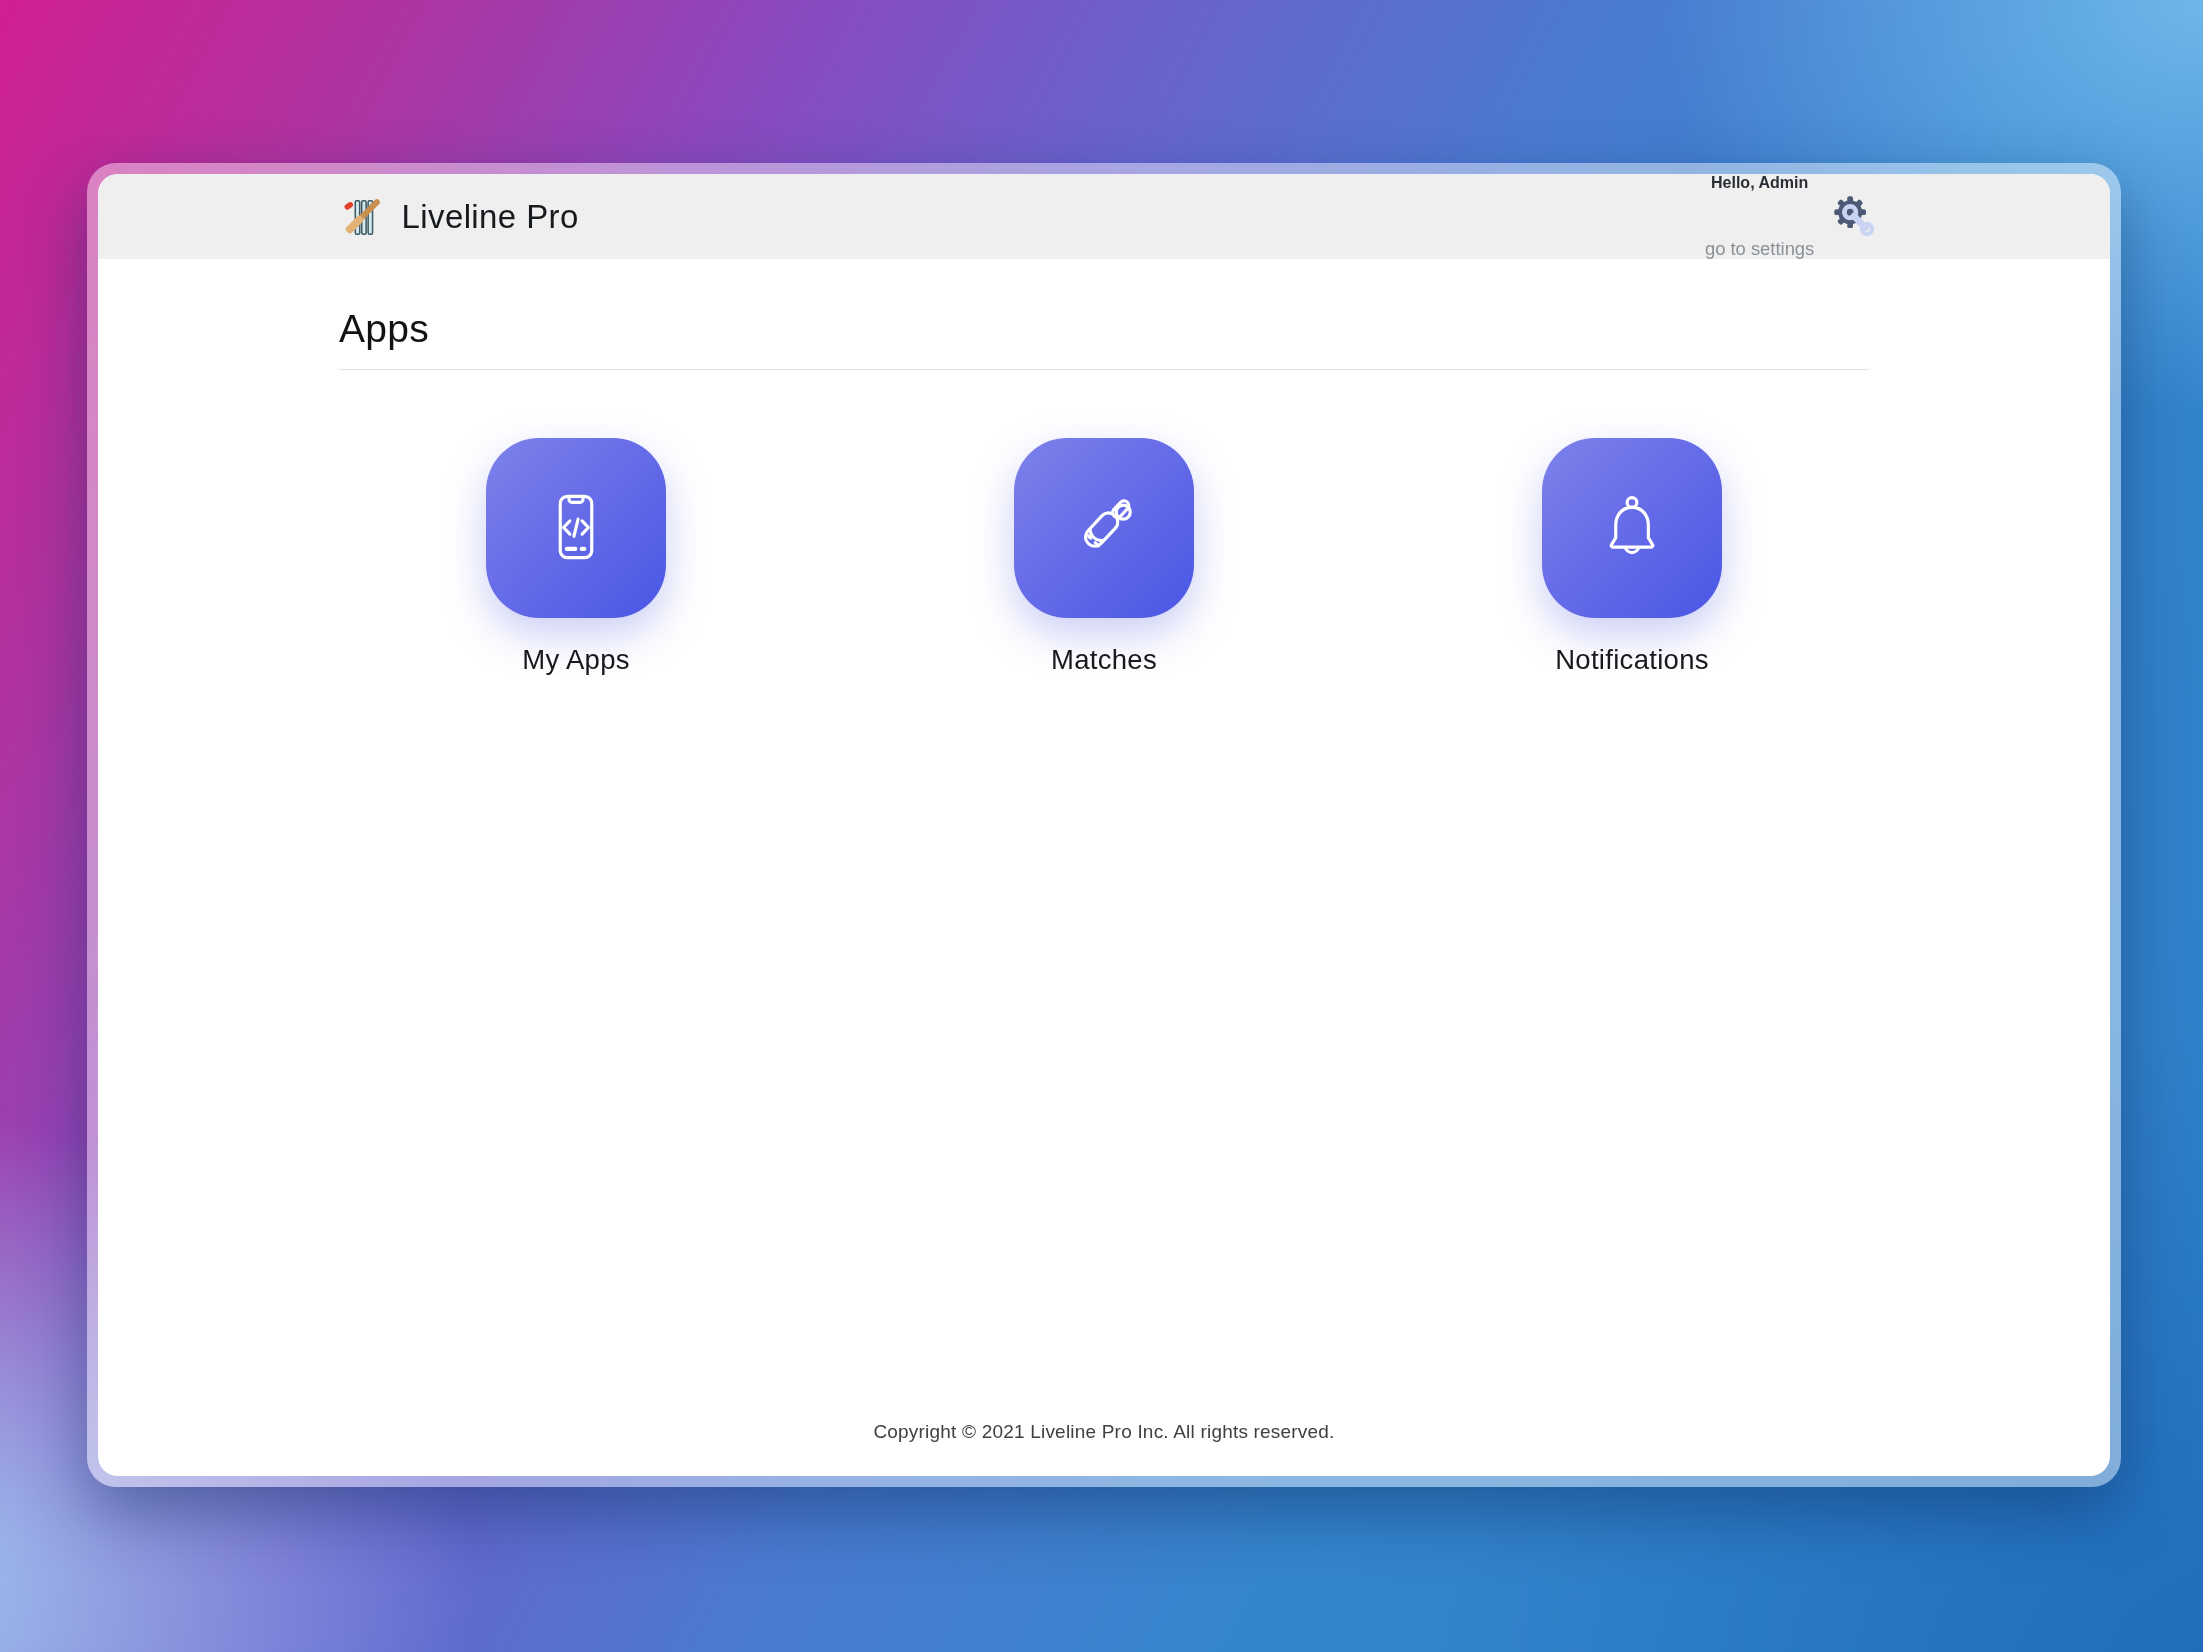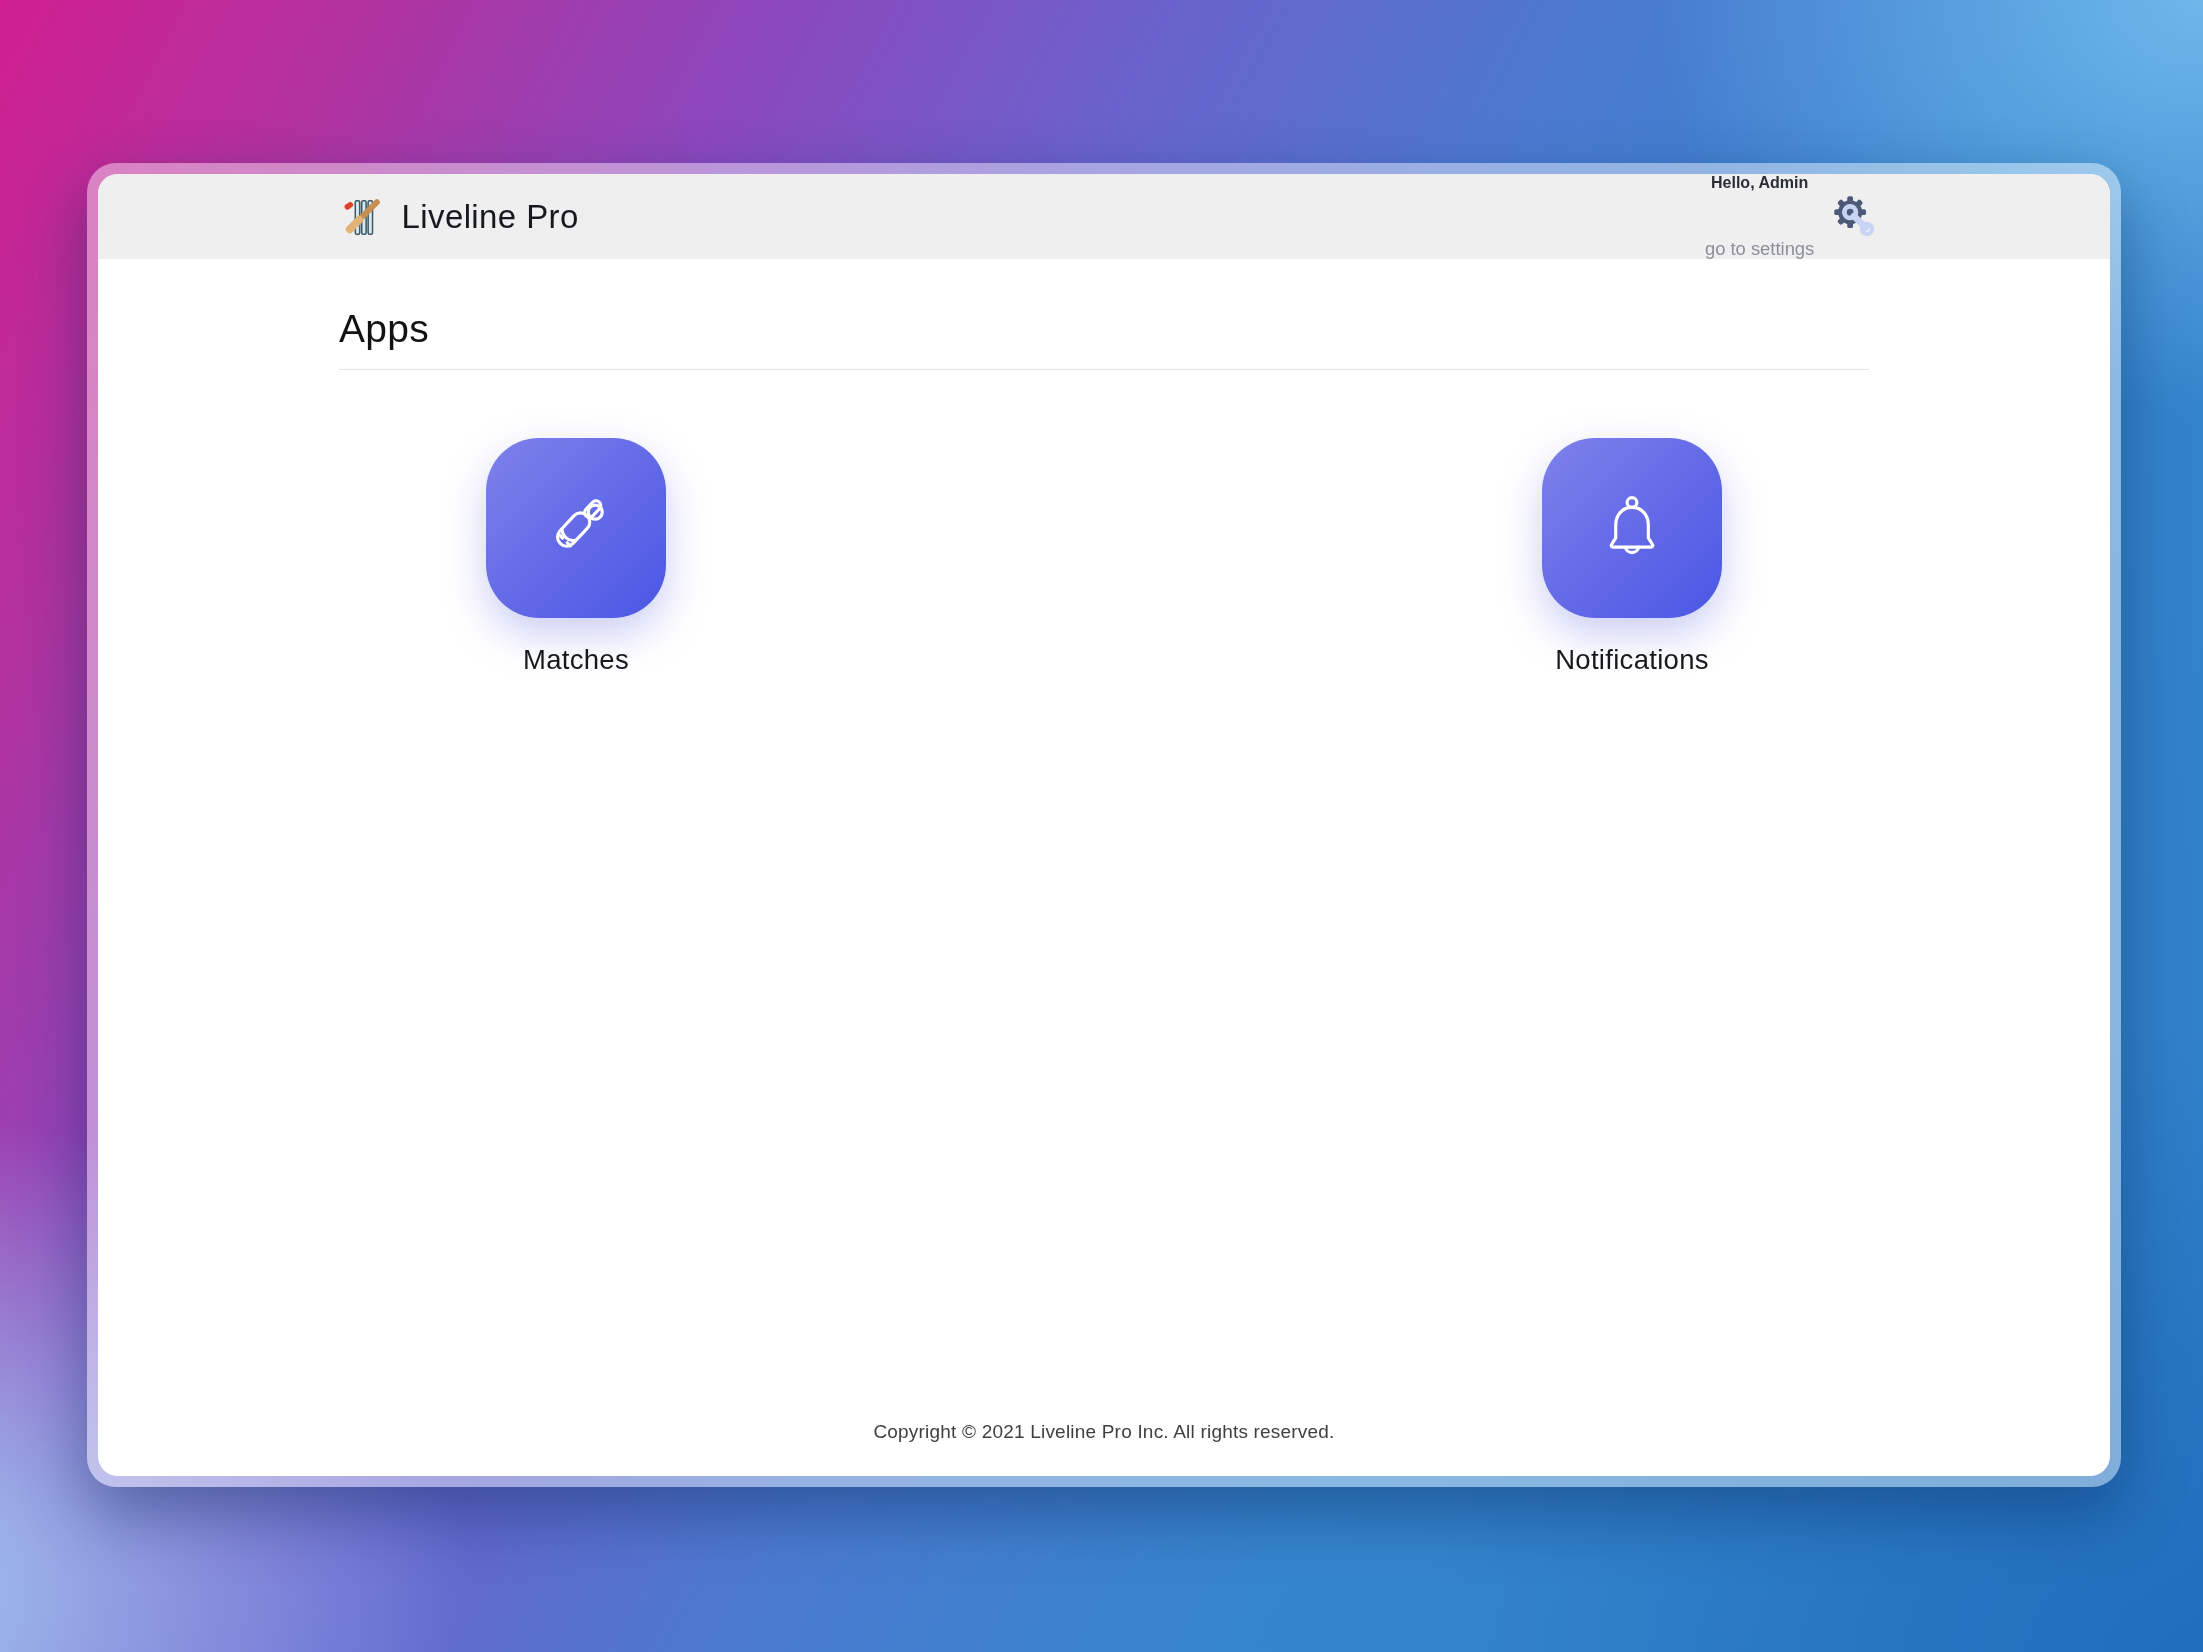--- a/index.html
+++ b/index.html
@@ -186,20 +186,36 @@
           </span>
         </div>
       </div>
 
       <div class="content">
         <h1 class="page-title">Apps</h1>
         <hr class="title-rule">
 
         <div class="tiles-row">
 
+          <div class="tile">
+            <div class="tile-icon">
+              <span>
+                <svg width="84" height="84" viewBox="0 0 48 48" fill="none" stroke="#ffffff" stroke-width="1.8" stroke-linecap="round" stroke-linejoin="round">
+                  <rect x="15" y="6.5" width="18" height="35" rx="4"></rect>
+                  <path d="M20 7 v1.3 a1.6 1.6 0 0 0 1.6 1.6 h4.8 a1.6 1.6 0 0 0 1.6 -1.6 V7"></path>
+                  <path d="M20.5 20.5 l-3.6 3.8 3.6 3.8"></path>
+                  <path d="M27.5 20.5 l3.6 3.8 -3.6 3.8"></path>
+                  <path d="M25.2 19.5 l-2.4 9.8"></path>
+                  <path d="M18.8 36.5 h4.8" stroke-width="2.4"></path>
+                  <path d="M27.3 36.5 h1.4" stroke-width="2.4"></path>
+                </svg>
+              </span>
+            </div>
+            <span class="tile-label">My Apps</span>
+          </div>
 
           <div class="tile">
             <div class="tile-icon">
               <span>
                 <svg width="84" height="84" viewBox="0 0 48 48" fill="none" stroke="#ffffff" stroke-width="1.8" stroke-linecap="round" stroke-linejoin="round">
                   <g transform="rotate(43 24 24)">
                     <rect x="21.3" y="4.5" width="5.4" height="11" rx="2.7"></rect>
                     <rect x="18.8" y="15" width="10.4" height="22" rx="5"></rect>
                     <path d="M19.2 30.5 c2.5 2.6 7.5 2.6 9.6 -0.5"></path>
                   </g>

